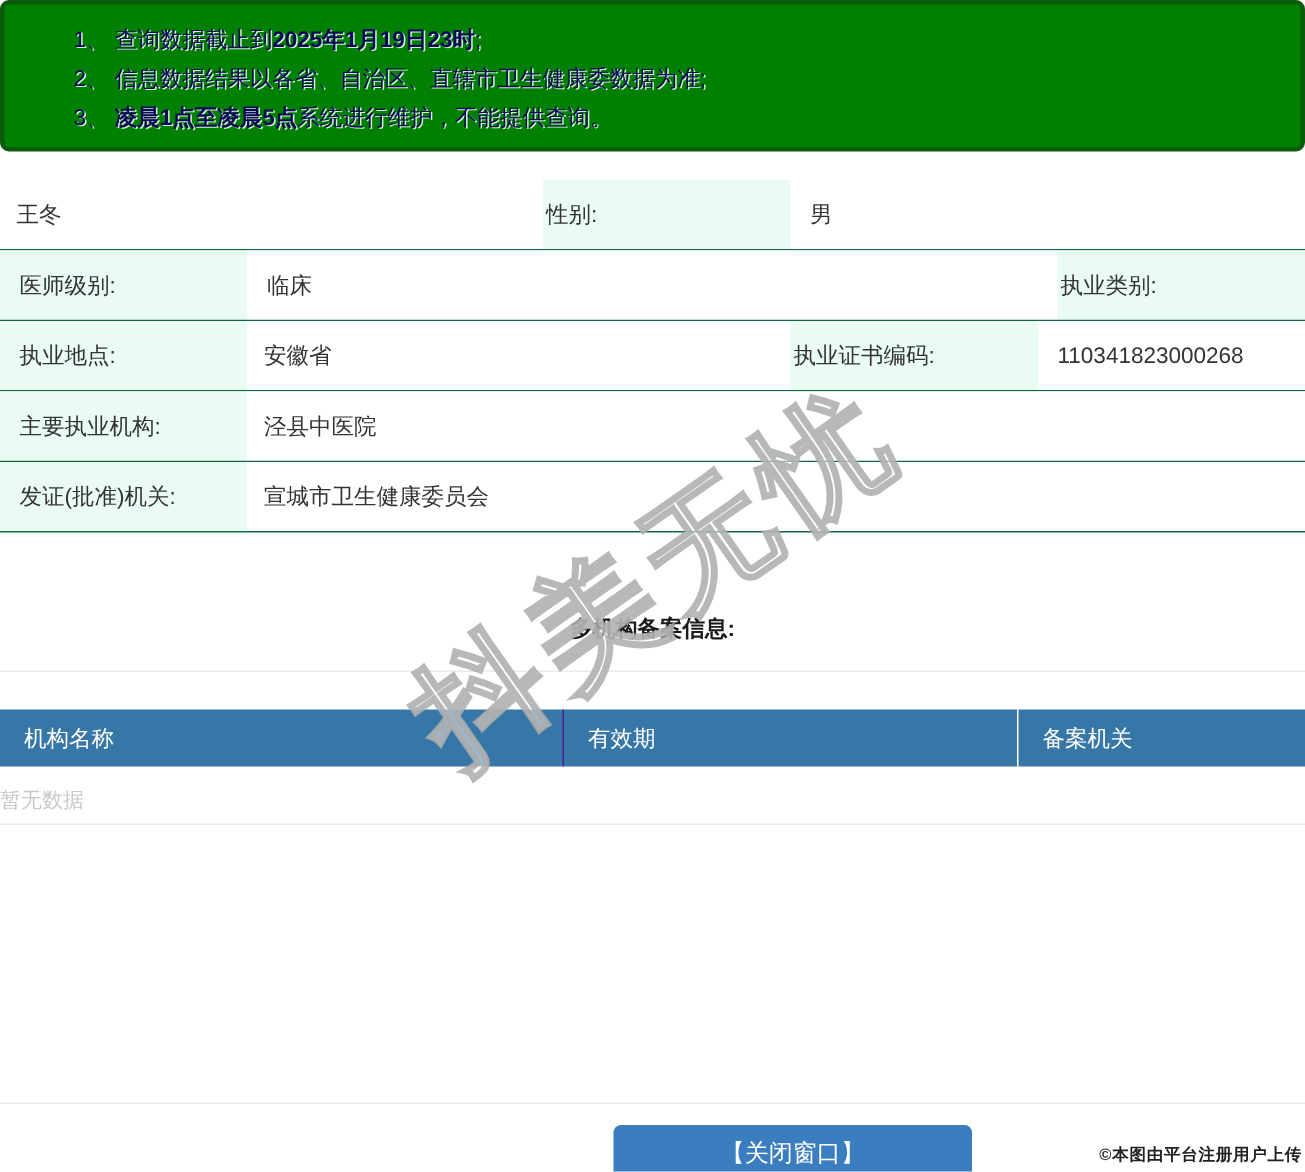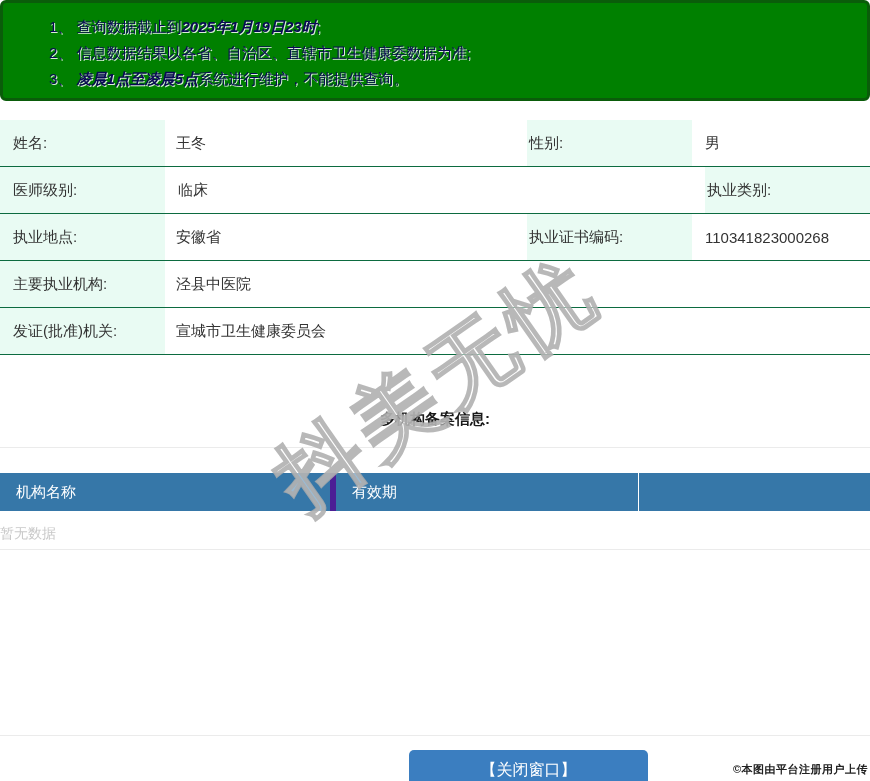--- a/index.html
+++ b/index.html
@@ -13,21 +13,21 @@
   .banner {
     position:absolute; left:0; top:0; width:870px; height:101px;
     background:#008000; border:3px solid #0a5c0a; border-radius:6px;
     padding:11px 10px 0 46px;
   }
   .banner .line {
     font-size:15px; line-height:26px; color:#0a0a55;
     text-shadow:1px 1px 0 rgba(255,255,255,0.85);
     white-space:nowrap;
   }
-  .banner .line b { font-weight:bold;font-style:italic; }
+  .banner .line b { font-weight:bold; }
   
   .info-table { position:absolute; left:0; top:120px; width:870px; }
   .info-row {
     display:flex; height:47px; border-bottom:1px solid #0c6b40;
     align-items:stretch; background:#fff;
   }
   .cell { display:flex; align-items:center; font-size:15px; color:#333; }
   .lbl  { width:165px; background:#e9fbf3; padding-left:13px; }
   .val  { width:362px; padding-left:11px; background:#fff; }
   .val.wide { flex:1; }
@@ -43,21 +43,21 @@
   .div2 { top:549px; }
   .div3 { top:735px; }
   .org-header {
     position:absolute; left:0; top:473px; width:870px; height:38px;
     background:#3677a8; display:flex; color:#fff;
   }
   .org-th {
     display:flex; align-items:center; padding-left:16px;
     font-size:15px; color:#fff;
   }
-  .org-th.c1 { width:336px; border-right:6px solid #4c1d95; }
+  .org-th.c1 { width:376px; border-right:1px solid #4c1d95; }
   .org-th.c2 { width:303px; border-right:1px solid #ffffff; }
   .org-th.c3 { flex:1; }
   .empty-text {
     position:absolute; left:0; top:518px; width:870px; height:30px;
     line-height:30px; font-size:14px; color:#c9c9c9;
   }
   
   .close-btn {
     position:absolute; left:409px; top:750px; width:239px; height:40px;
     background:#3b7ec0; border:none; border-radius:5px;
@@ -84,21 +84,20 @@
 <body>
 
 <div class="banner">
   <div class="line"><span>1、 </span><span>查询数据截止到</span><b>2025年1月19日23时</b><span>;</span></div>
   <div class="line"><span>2、 </span><span>信息数据结果以各省、自治区、直辖市卫生健康委数据为准;</span><b></b><span></span></div>
   <div class="line"><span>3、 </span><span></span><b>凌晨1点至凌晨5点</b><span>系统进行维护，不能提供查询。</span></div>
 </div>
 
 <div class="info-table">
   <div class="info-row">
-    <span class="cell lbl">姓名:</span>
     <span class="cell val">王冬</span>
     <span class="cell lbl2">性别:</span>
     <span class="cell val2">男</span>
   </div>
   <div class="info-row">
     <span class="cell lbl">医师级别:</span>
     <span class="cell val2">临床</span>
     <span class="cell lbl2">执业类别:</span>
   </div>
   <div class="info-row">
@@ -116,20 +115,21 @@
     <span class="cell val wide">宣城市卫生健康委员会</span>
   </div>
 </div>
 
 <div class="section-title">多机构备案信息:</div>
 <div class="divider div1"></div>
 
 <div class="org-header">
   <span class="org-th c1">机构名称</span>
   <span class="org-th c2">有效期</span>
+  <span class="org-th c3">备案机关</span>
 </div>
 <div class="empty-text">暂无数据</div>
 <div class="divider div2"></div>
 
 <div class="divider div3"></div>
 <button class="close-btn">【关闭窗口】</button>
 <div class="upload-note">©本图由平台注册用户上传</div>
 
 <div class="watermark">抖美无忧</div>
 

